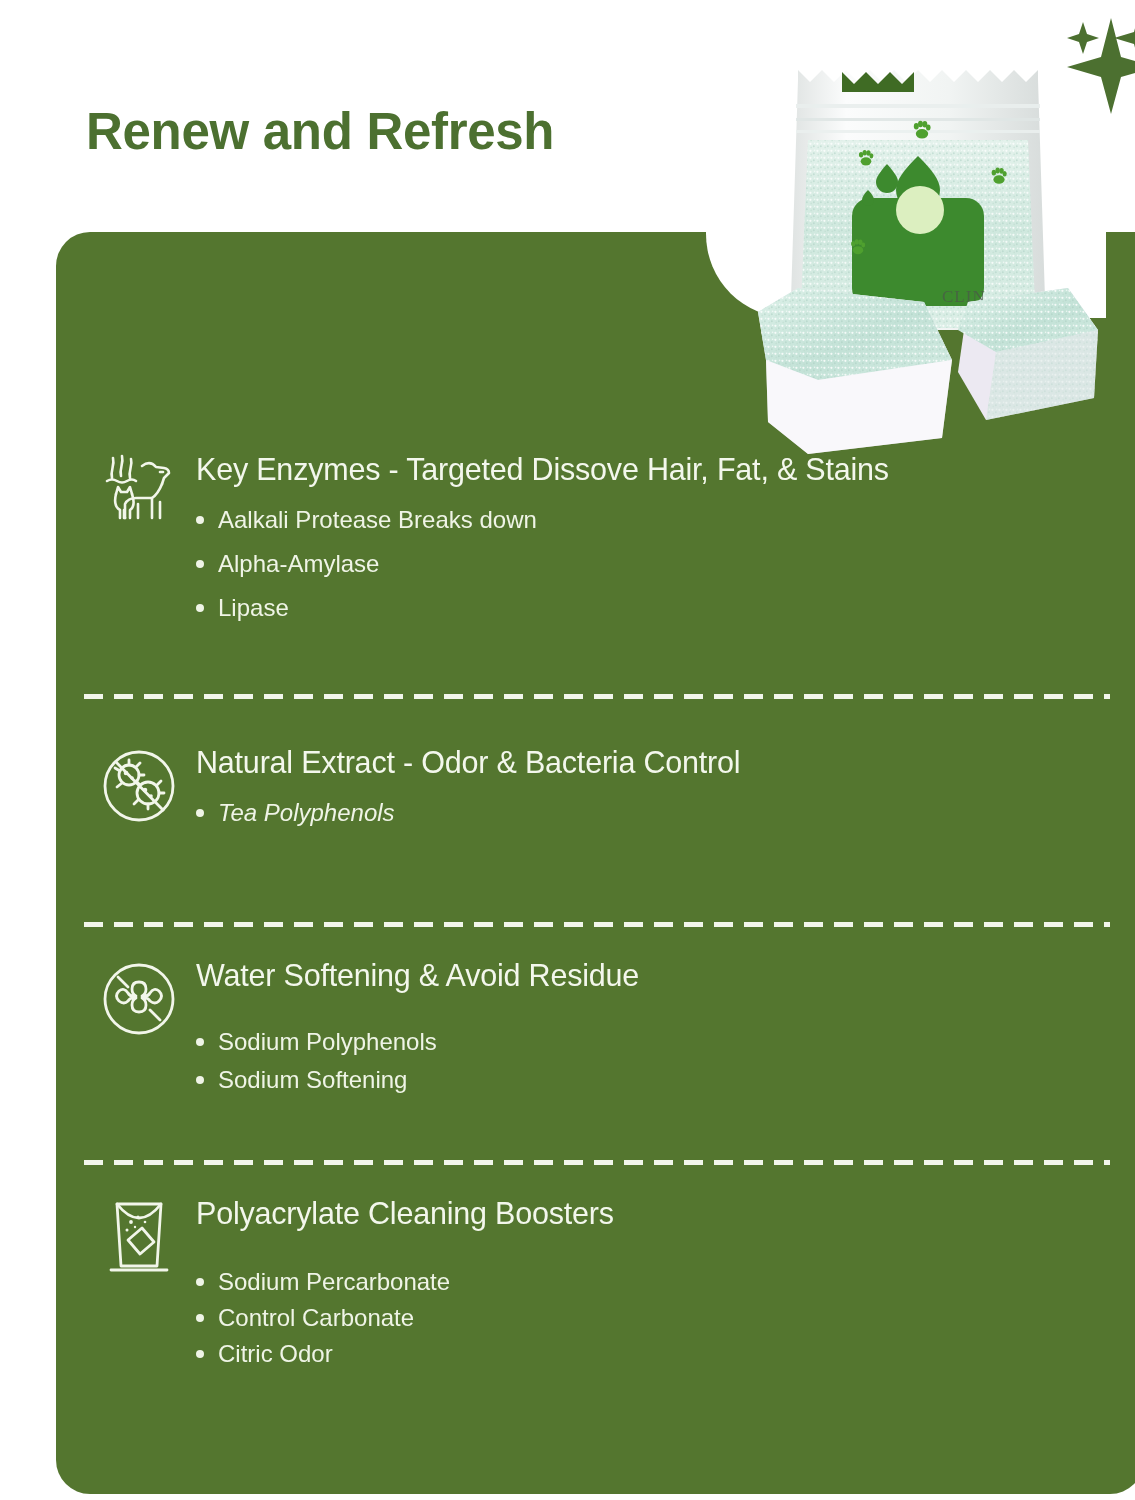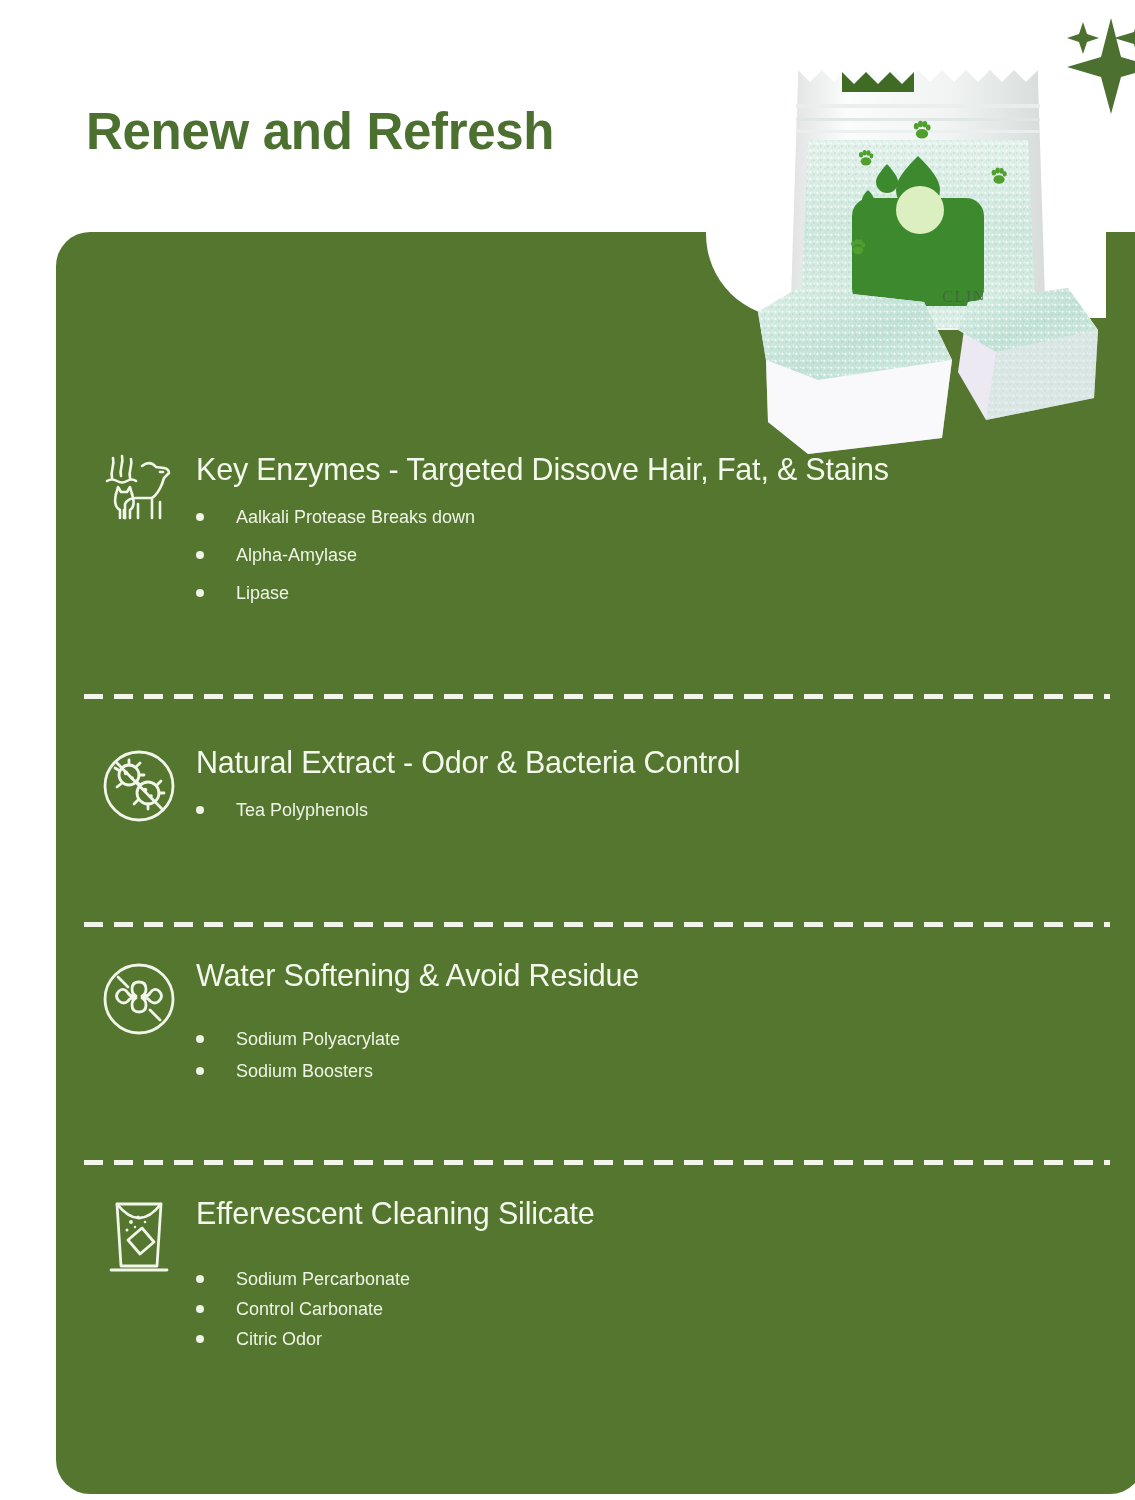--- a/index.html
+++ b/index.html
@@ -58,23 +58,23 @@
   }
   .sec-title {
     position:absolute; left:150px; top:0;
     color:#F3F7EC;
     font-size:30.5px; font-weight:normal; letter-spacing:-0.2px;
     white-space:nowrap;
   }
   .bullets { position:absolute; left:150px; top:0; }
   .bullet {
     color:#EFF4E6;
-    font-size:18px; line-height:1;
+    font-size:24px; line-height:1;
     margin-bottom:20px;
-    display:flex; align-items:center; gap:32px;
+    display:flex; align-items:center; gap:14px;
     white-space:nowrap;
   }
   .dot {
     width:8px; height:8px; border-radius:50%;
     background:#EFF4E6; flex:0 0 8px;
   }
 
   
   .divider {
     position:absolute; left:38px; width:1026px; height:5px;
@@ -277,21 +277,21 @@
         <circle cx="47" cy="45" r="2.3" fill="#F2F6EA" stroke="none"></circle>
         <circle cx="53" cy="51" r="1.8" fill="#F2F6EA" stroke="none"></circle>
         <path d="M50 59 v5"></path>
           <path d="M61 48 h5"></path>
         <path d="M42 40 l-4 -4"></path>
           <path d="M59 40 l4 -4"></path>
         <path d="M40 55 l-4 4"></path>
       </svg>
     </span>
     <div class="sec-title">Natural Extract - Odor &amp; Bacteria Control</div>
-    <div class="bullets" style="top:56px;">
+    <div class="bullets" style="top:56px;font-style:italic;">
       <div class="bullet">
         <span class="dot"></span>
         <span>Tea Polyphenols</span>
       </div>
     </div>
   </div>
 
   <div class="divider" style="top:922px;"></div>
 
   <div class="section" style="top:958px;">
@@ -303,25 +303,25 @@
                  q-6 -1 -8 3 q-4 4 -9 0 q-5 -5 0 -10 q5 -4 9 2 q2 4 8 3
                  q-4 -2 -4 -7 q0 -7 7 -7 z"></path>
         <line x1="20" y1="19" x2="30" y2="29"></line>
         <line x1="52" y1="52" x2="62" y2="62"></line>
       </svg>
     </span>
     <div class="sec-title">Water Softening &amp; Avoid Residue</div>
     <div class="bullets" style="top:72px;">
       <div class="bullet" style="margin-bottom:14px;">
         <span class="dot"></span>
-        <span>Sodium Polyacrylate</span>
+        <span>Sodium Polyphenols</span>
       </div>
       <div class="bullet" style="margin-bottom:14px;">
         <span class="dot"></span>
-        <span>Sodium Boosters</span>
+        <span>Sodium Softening</span>
       </div>
     </div>
   </div>
 
   <div class="divider" style="top:1160px;"></div>
 
   <div class="section" style="top:1196px;">
     <span class="sec-icon">
       <svg width="82" height="82" viewBox="0 0 82 82" fill="none" stroke="#F2F6EA" stroke-width="2.8" stroke-linecap="round" stroke-linejoin="round">
         <path d="M19 8 L63 8 L59 70 L23 70 Z"></path>
@@ -331,21 +331,21 @@
         <path d="M30 44 L44 32 L56 46 L42 58 Z"></path>
         <path d="M30 44 L44 32 L56 46 L42 58 Z" transform="translate(0,4) scale(1)" opacity=".0"></path>
 
         <circle cx="33" cy="26" r="1.9" fill="#F2F6EA" stroke="none"></circle>
         <circle cx="40" cy="21" r="1.5" fill="#F2F6EA" stroke="none"></circle>
         <circle cx="29" cy="34" r="1.5" fill="#F2F6EA" stroke="none"></circle>
         <circle cx="47" cy="26" r="1.3" fill="#F2F6EA" stroke="none"></circle>
         <circle cx="37" cy="31" r="1.2" fill="#F2F6EA" stroke="none"></circle>
       </svg>
     </span>
-    <div class="sec-title">Effervescent Cleaning Silicate</div>
+    <div class="sec-title">Polyacrylate Cleaning Boosters</div>
     <div class="bullets" style="top:74px;">
       <div class="bullet" style="margin-bottom:12px;">
         <span class="dot"></span>
         <span>Sodium Percarbonate</span>
       </div>
       <div class="bullet" style="margin-bottom:12px;">
         <span class="dot"></span>
         <span>Control Carbonate</span>
       </div>
       <div class="bullet" style="margin-bottom:12px;">

